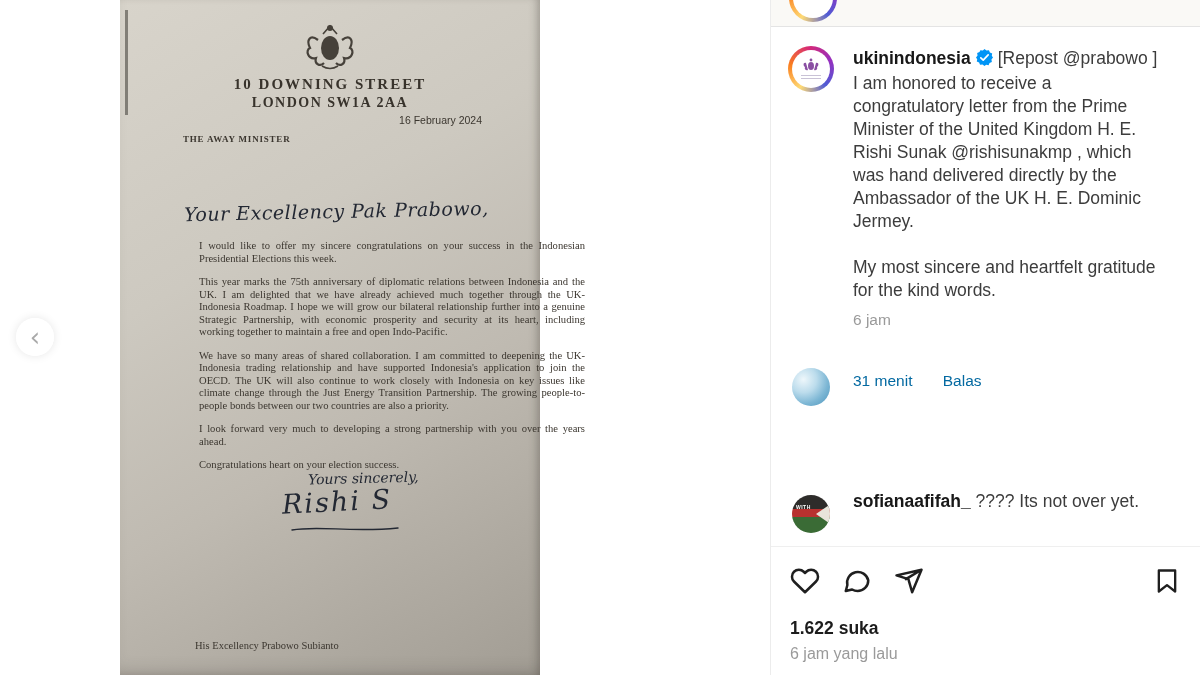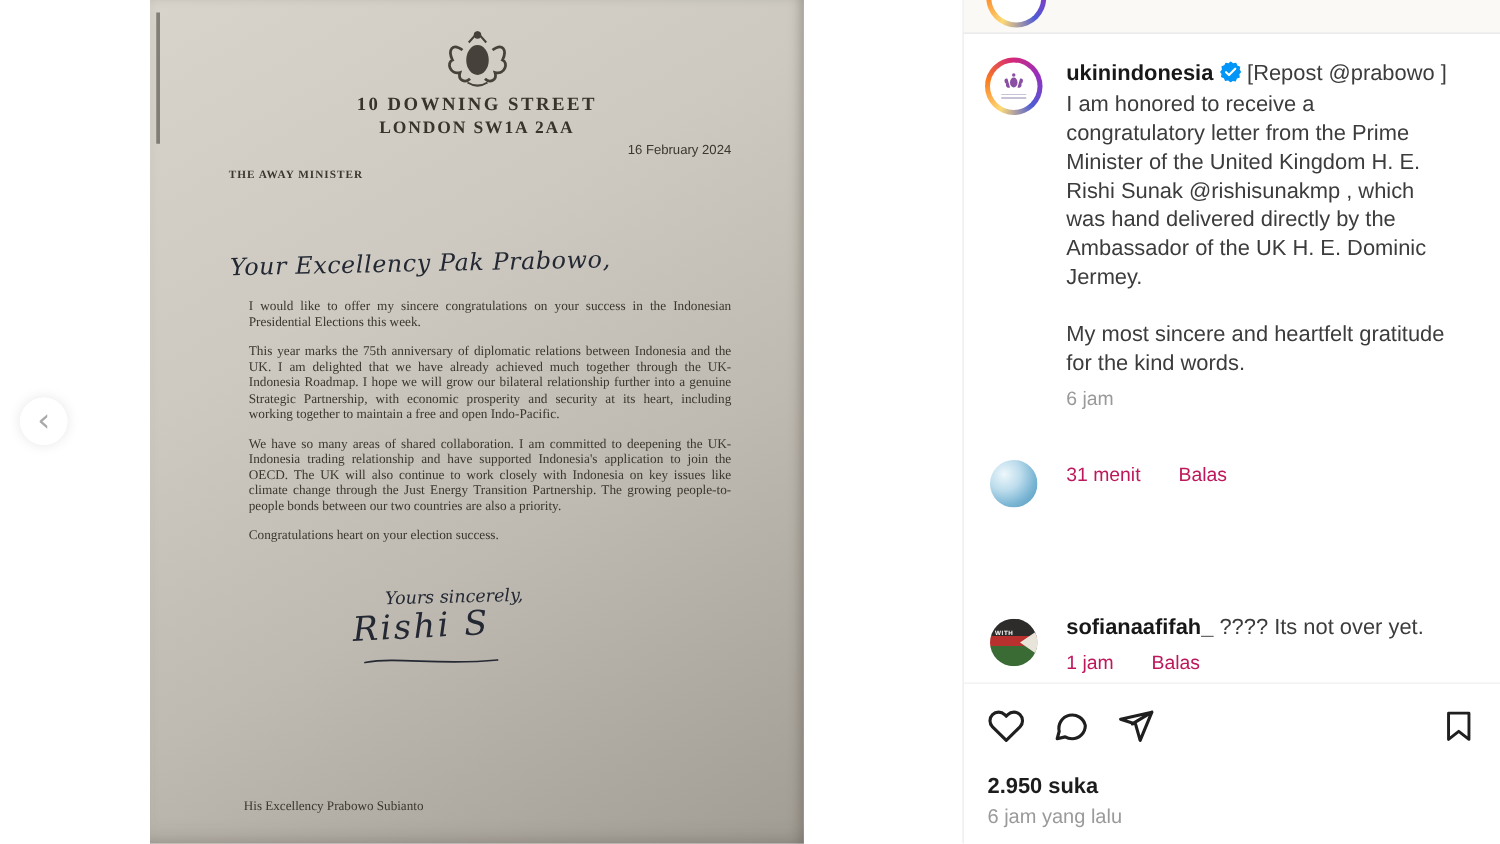--- a/index.html
+++ b/index.html
@@ -12,21 +12,21 @@
   
   .prev-btn{
     position:absolute;left:16px;top:318px;width:38px;height:38px;border-radius:50%;
     background:rgba(255,255,255,.92);box-shadow:0 0 10px rgba(0,0,0,.10);
     display:flex;align-items:center;justify-content:center;
     color:#a9a9a9;font-size:26px;line-height:1;cursor:pointer;user-select:none;
     font-family:"DejaVu Sans", sans-serif;
   }
   
   .photo{
-    position:absolute;left:120px;top:0;width:523px;height:675px;
+    position:absolute;left:120px;top:0;width:420px;height:675px;
     background:linear-gradient(150deg,#d8d4cb 0%,#cdc9c0 35%,#bfbab1 62%,#a29d94 100%);
     box-shadow:inset -7px 0 10px -5px rgba(60,55,50,.35), inset 0 -12px 16px -9px rgba(60,55,50,.22);
     color:#3b362f;
   }
   .photo::before{
     content:'';position:absolute;left:5px;top:10px;width:3px;height:105px;
     background:rgba(45,44,38,.5);filter:blur(.6px);
   }
   .crest{position:absolute;left:0;top:20px;width:100%;text-align:center;}
   .letterhead{position:absolute;left:0;top:76px;width:100%;text-align:center;font-family:"Liberation Serif", serif;}
@@ -63,21 +63,21 @@
   .uname{font-weight:bold;color:#181818;}
   .badge{display:inline-block;vertical-align:-2px;margin:0 5px 0 5px;}
   .cap-space{display:block;height:23px;}
   .time-gray{color:#9a9a9a;font-size:15.5px;}
   .caption-time{margin-top:6px;}
   .comment{position:absolute;left:788px;width:390px;}
   .comment-1{top:363px;}
   .comment-2{top:490px;}
   .comment .avatar-plain{position:absolute;left:4px;top:5px;width:38px;height:38px;}
   .comment .c-text{margin-left:65px;width:312px;font-size:17.5px;line-height:22.5px;color:#3c3c3c;}
-  .c-meta{margin-left:65px;margin-top:9px;font-size:15.5px;color:#be185d;}
+  .c-meta{margin-left:65px;margin-top:9px;font-size:15.5px;color:#0369a1;}
   .c-meta .reply{margin-left:26px;cursor:pointer;}
   
   .av-sea{width:100%;height:100%;background:radial-gradient(circle at 30% 30%,#eef7fb 0%,#bcdcec 35%,#7cb6d4 65%,#4a93bb 100%);}
   .av-flag{width:100%;height:100%;background:linear-gradient(180deg,#2e2c2a 0 36%,#b8312f 36% 58%,#3a6b35 58% 100%);position:relative;}
   .av-flag .tri{position:absolute;right:-2px;top:8px;width:0;height:0;border-top:11px solid transparent;border-bottom:11px solid transparent;border-right:16px solid #e8e4da;}
   .av-flag .wtxt{position:absolute;left:4px;top:9px;font-size:5px;font-weight:bold;color:#fff;letter-spacing:.5px;}
   
   .actions{position:absolute;left:790px;top:566px;width:400px;height:36px;}
   .actions .ic{position:absolute;top:0;cursor:pointer;}
   .ic-like{left:0;}
@@ -120,20 +120,21 @@
 
   <div class="letter-date">16 February 2024</div>
   <div class="pm-title">THE AWAY MINISTER</div>
 
   <div class="hand salutation">Your Excellency Pak Prabowo,</div>
 
   <div class="letter-body">
     <p>I would like to offer my sincere congratulations on your success in the Indonesian Presidential Elections this week.</p>
     <p>This year marks the 75th anniversary of diplomatic relations between Indonesia and the UK. I am delighted that we have already achieved much together through the UK-Indonesia Roadmap.  I hope we will grow our bilateral relationship further into a genuine Strategic Partnership, with economic prosperity and security at its heart, including working together to maintain a free and open Indo-Pacific.</p>
     <p>We have so many areas of shared collaboration. I am committed to deepening the UK-Indonesia trading relationship and have supported Indonesia's application to join the OECD. The UK will also continue to work closely with Indonesia on key issues like climate change through the Just Energy Transition Partnership. The growing people-to-people bonds between our two countries are also a priority.</p>
+    <p>I look forward very much to developing a strong partnership with you over the years ahead.</p>
     <p>Congratulations heart on your election success.</p>
   </div>
 
   <div class="hand closing">Yours sincerely,</div>
   <div class="hand sig">Rishi S</div>
   <svg class="sig-underline" viewBox="0 0 110 10">
     <path d="M2 6 C30 1, 60 9, 108 4" fill="none" stroke="#232833" stroke-width="1.4" stroke-linecap="round"></path>
   </svg>
 
   <div class="recipient">His Excellency Prabowo Subianto</div>
@@ -188,24 +189,20 @@
   <div class="avatar-plain">
     <div class="av-flag">
       <span class="wtxt">WITH</span>
       <span class="tri"></span>
     </div>
   </div>
   <div class="c-text">
     <span class="uname">sofianaafifah_</span>
     <span>???? Its not over yet.</span>
   </div>
-  <div class="c-meta">
-    <span>1 jam</span>
-    <span class="reply">Balas</span>
-  </div>
 </div>
 
 <div class="h-divider-mid"></div>
 
 <div class="actions">
   <span class="ic ic-like">
     <svg width="30" height="30" viewBox="0 0 24 24" fill="none" stroke="#1f1f1f" stroke-width="2" stroke-linecap="round" stroke-linejoin="round">
       <path d="M20.8 4.6a5.5 5.5 0 0 0-7.8 0L12 5.6l-1-1a5.5 5.5 0 0 0-7.8 7.8l1 1L12 21l7.8-7.6 1-1a5.5 5.5 0 0 0 0-7.8z"></path>
     </svg>
   </span>
@@ -219,14 +216,14 @@
       <path d="M22 3L9.5 10.5M22 3l-7.5 18-3-10.5L2 7.5z"></path>
     </svg>
   </span>
 </div>
 <span class="ic-save">
   <svg width="28" height="30" viewBox="0 0 24 24" fill="none" stroke="#1f1f1f" stroke-width="2" stroke-linejoin="round">
     <path d="M5 3h14v18l-7-5.5L5 21z"></path>
   </svg>
 </span>
 
-<div class="likes">2.950 suka</div>
+<div class="likes">1.622 suka</div>
 <div class="posted">6 jam yang lalu</div>
 
 </body></html>

